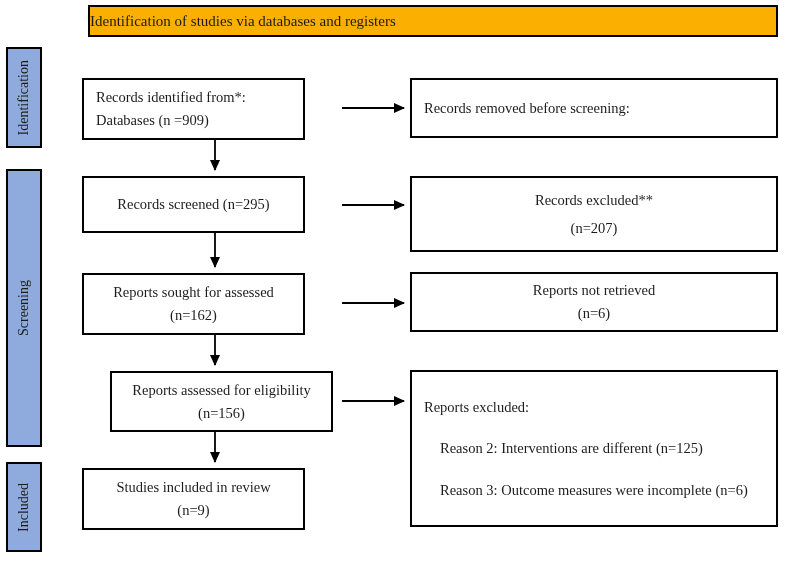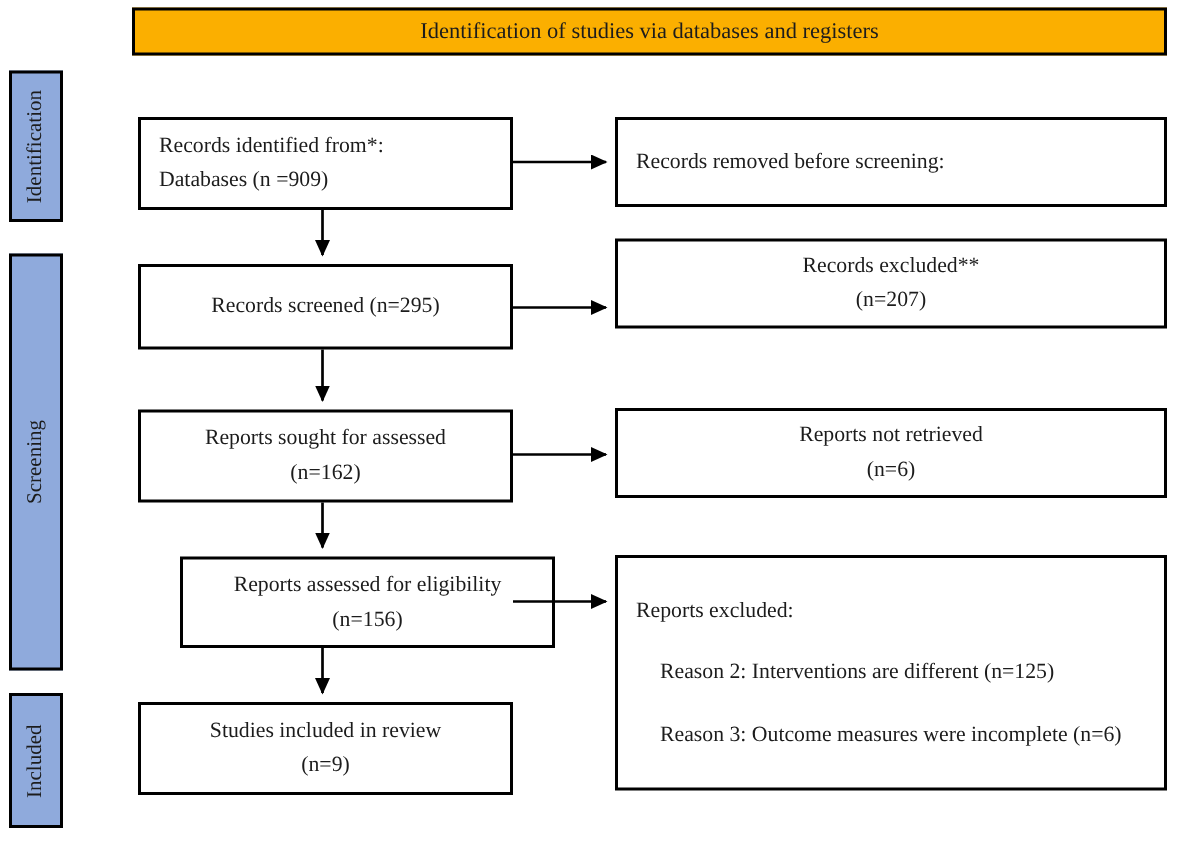--- a/index.html
+++ b/index.html
@@ -17,21 +17,21 @@
     color: var(--text-color);
     position: relative;
     overflow: hidden;
   }
   .stage { position: absolute; inset: 0; width: 797px; height: 564px; }
 
   .banner {
     position: absolute; left: 88px; top: 5px; width: 690px; height: 32px;
     background: var(--banner-bg);
     border: 2px solid var(--border-color);
-    display: flex; align-items: center; justify-content: center;
+    display: flex; align-items: center; 
     font-size: 15px;
   }
 
   .side-label {
     position: absolute; left: 6px; width: 36px;
     background: var(--sidebar-bg);
     border: 2px solid var(--border-color);
     display: flex; align-items: center; justify-content: center;
     font-size: 14px;
   }
@@ -50,31 +50,31 @@
     border: 2px solid var(--border-color);
     display: flex; flex-direction: column; justify-content: space-evenly;
     font-size: 14.5px; line-height: 1.15;
   }
   .box.center { align-items: center; text-align: center; padding: 2px 6px; }
   .box.left   { align-items: flex-start; text-align: left; padding: 2px 8px 2px 12px; }
   .line { white-space: nowrap; }
   .line.indent { margin-left: 16px; }
 
   
-  .col-left  { left: 92px;  width: 250px; }
+  .col-left  { left: 82px;  width: 223px; }
   .box-l1 { top: 78px;  height: 62px; }
   .box-l2 { top: 176px; height: 57px; }
   .box-l3 { top: 273px; height: 62px; }
   .box-l4 { top: 371px; height: 61px; margin-left: 28px; }
   .box-l5 { top: 468px; height: 62px; }
 
   
   .col-right { left: 410px; width: 368px; }
   .box-r1 { top: 78px;  height: 60px; }
-  .box-r2 { top: 159px; height: 60px; }
+  .box-r2 { top: 176px; height: 76px; }
   .box-r3 { top: 272px; height: 60px; }
   .box-r4 { top: 370px; height: 157px; }
 
   svg.arrows { position: absolute; inset: 0; pointer-events: none; }
   svg.arrows line { stroke: #000; stroke-width: 1.8; }
 </style>
 </head>
 <body>
 
 <div class="stage">

